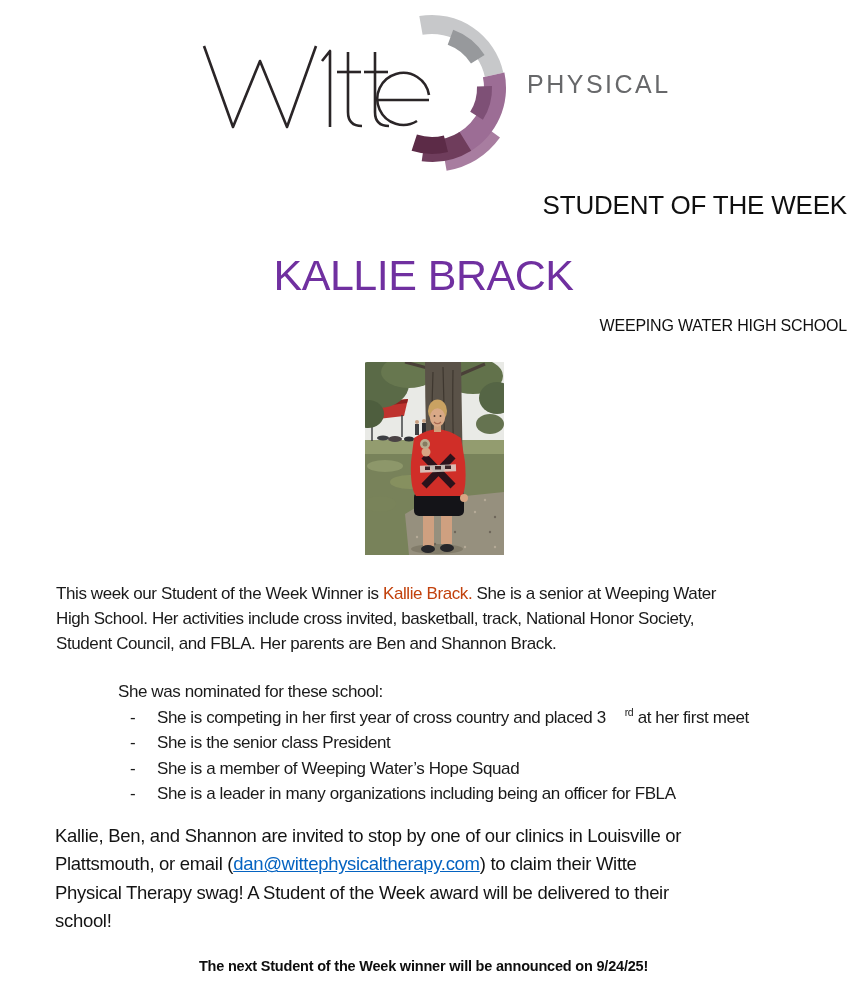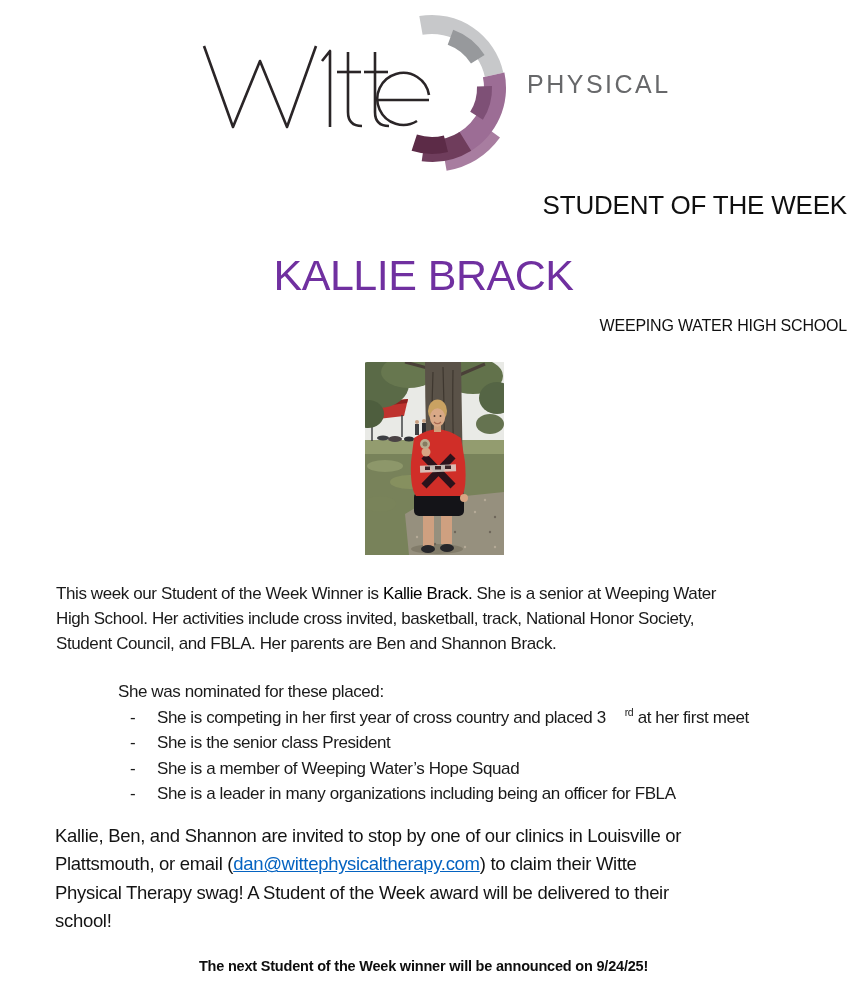--- a/index.html
+++ b/index.html
@@ -28,21 +28,21 @@
   .reasons{position:absolute;left:118px;top:679px;font-size:17px;line-height:25.5px;
            letter-spacing:-0.4px;color:#1a1a1a;}
   .bullet-row{display:flex;white-space:nowrap;padding-left:12px;}
   .dash{width:27px;flex:0 0 27px;}
   .closing{position:absolute;left:55px;top:822px;font-size:18.5px;line-height:28.4px;
            letter-spacing:-0.3px;color:#141414;}
   .footer{position:absolute;top:958px;left:0;width:100%;text-align:center;
           font-size:14.5px;font-weight:bold;letter-spacing:-0.2px;color:#0e0e0e;}
 
   .tline{white-space:nowrap;}
-  .purple{color:#000000;text-align:center;}
+  .purple{color:#c2410c;text-align:center;}
   .email-link{color:#0563C1;text-decoration:underline;cursor:pointer;}
   sup{font-size:0.62em;vertical-align:super;line-height:0;margin-left:19px;}
   .reasons-head{white-space:nowrap;}
 </style>
 </head>
 <body>
 
 <div class="page">
 
   <svg class="arc" id="arcSvg" width="168" height="168" viewBox="0 0 168 168">
@@ -156,21 +156,21 @@
     <path d="M69,60 Q72.5,63.4 76,60" stroke="#a96a52" stroke-width="1.2" fill="none"></path>
   </svg>
 
   <div class="intro">
       <div class="tline"><span>This week our Student of the Week Winner is </span><span class="purple">Kallie Brack.</span><span> She is a senior at Weeping Water</span></div>
       <div class="tline"><span>High School. Her activities include cross invited, basketball, track, National Honor Society,</span></div>
       <div class="tline"><span>Student Council, and FBLA. Her parents are Ben and Shannon Brack.</span></div>
     </div>
 
   <div class="reasons">
-    <div class="reasons-head">She was nominated for these placed:</div>
+    <div class="reasons-head">She was nominated for these school:</div>
     <div id="bullets">
         <div class="bullet-row">
           <span class="dash">-</span>
           <span class="btxt"><span>She is competing in her first year of cross country and placed 3</span><sup>rd</sup><span> at her first meet</span></span>
         </div>
         <div class="bullet-row">
           <span class="dash">-</span>
           <span class="btxt"><span>She is the senior class President</span></span>
         </div>
         <div class="bullet-row">

